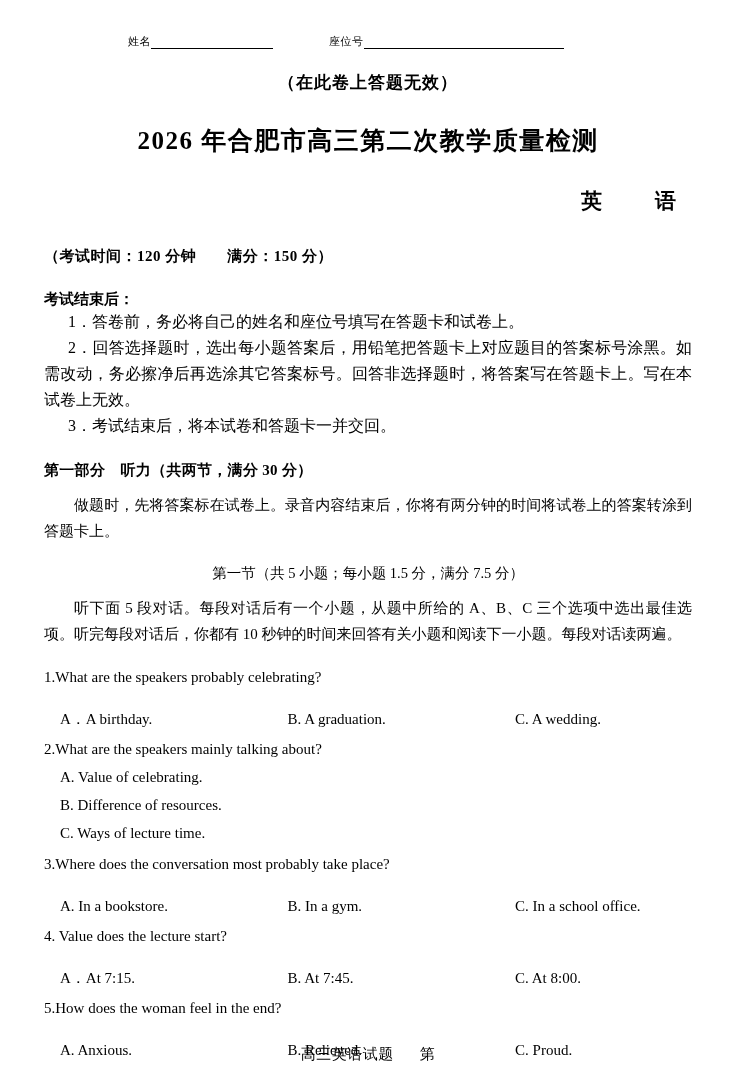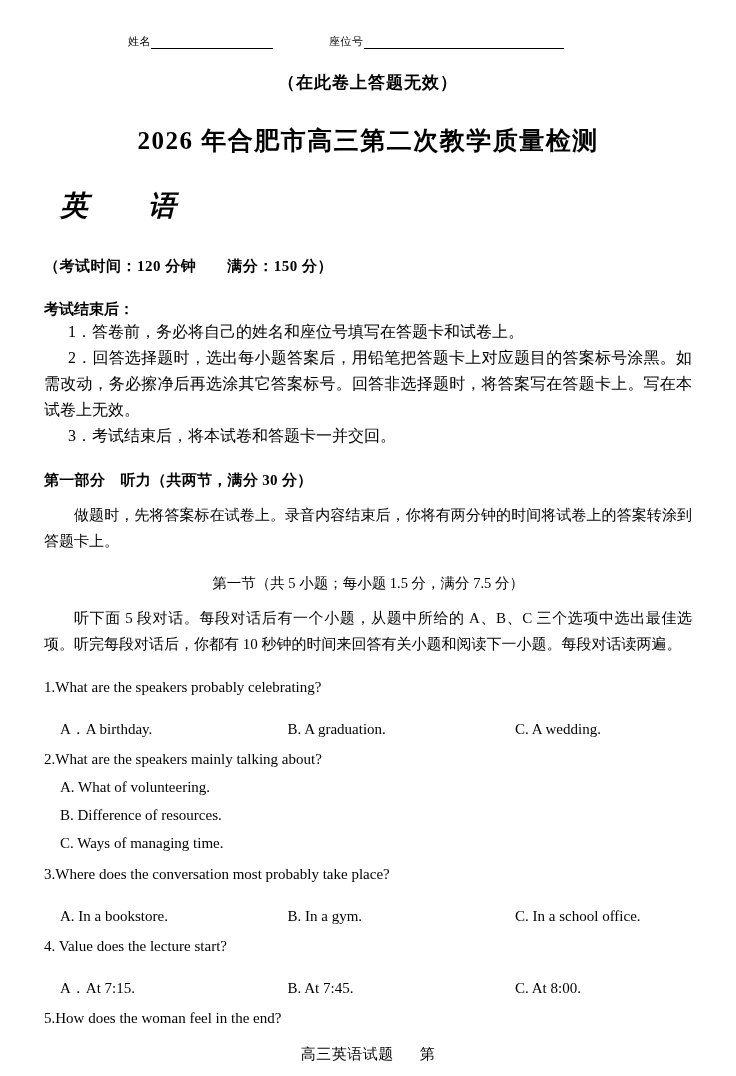--- a/index.html
+++ b/index.html
@@ -60,27 +60,26 @@
 
   .main-title {
     text-align: center;
     font-size: 25px;
     font-weight: bold;
     margin-top: 30px;
     letter-spacing: 1.5px;
     font-family: "Liberation Serif", "DejaVu Serif", serif;
   }
   .subject-title {
-    text-align: left;
-    font-size: 28px;
+    text-align: right;
+    font-size: 21px;
     font-weight: bold;
     margin-top: 30px;
     letter-spacing: 16px;
     text-indent: 16px;
-    font-style: italic;
   }
   .exam-info {
     text-align: left;
     font-size: 15px;
     font-weight: bold;
     margin-top: 32px;
     letter-spacing: 0.5px;
   }
 
   
@@ -209,23 +208,23 @@
         <div class="opt opt-b">B. A graduation.</div>
         <div class="opt opt-c">C. A wedding.</div>
       </div>
     </div>
 
     <div>
       <div class="question">
         <span>2.</span><span class="q-text">What are the speakers mainly talking about?</span>
       </div>
       <div class="options-stack">
-        <div class="opt-line">A. What of volunteering.</div>
+        <div class="opt-line">A. Value of celebrating.</div>
         <div class="opt-line">B. Difference of resources.</div>
-        <div class="opt-line">C. Ways of managing time.</div>
+        <div class="opt-line">C. Ways of lecture time.</div>
       </div>
     </div>
 
     <div>
       <div class="question">
         <span>3.</span><span class="q-text">Where does the conversation most probably take place?</span>
       </div>
       <div class="options-row">
         <div class="opt opt-a">A. In a bookstore.</div>
         <div class="opt opt-b">B. In a gym.</div>
@@ -241,20 +240,25 @@
         <div class="opt opt-a">A．At 7:15.</div>
         <div class="opt opt-b">B. At 7:45.</div>
         <div class="opt opt-c">C. At 8:00.</div>
       </div>
     </div>
 
     <div>
       <div class="question">
         <span>5.</span><span class="q-text">How does the woman feel in the end?</span>
       </div>
+      <div class="options-row">
+        <div class="opt opt-a">A. Anxious.</div>
+        <div class="opt opt-b">B. Relieved.</div>
+        <div class="opt opt-c">C. Proud.</div>
+      </div>
     </div>
 
   </div>
 
   <div class="footer">
     <span>高三英语试题</span><span class="foot-page">第</span>
   </div>
 
 </div>
 

